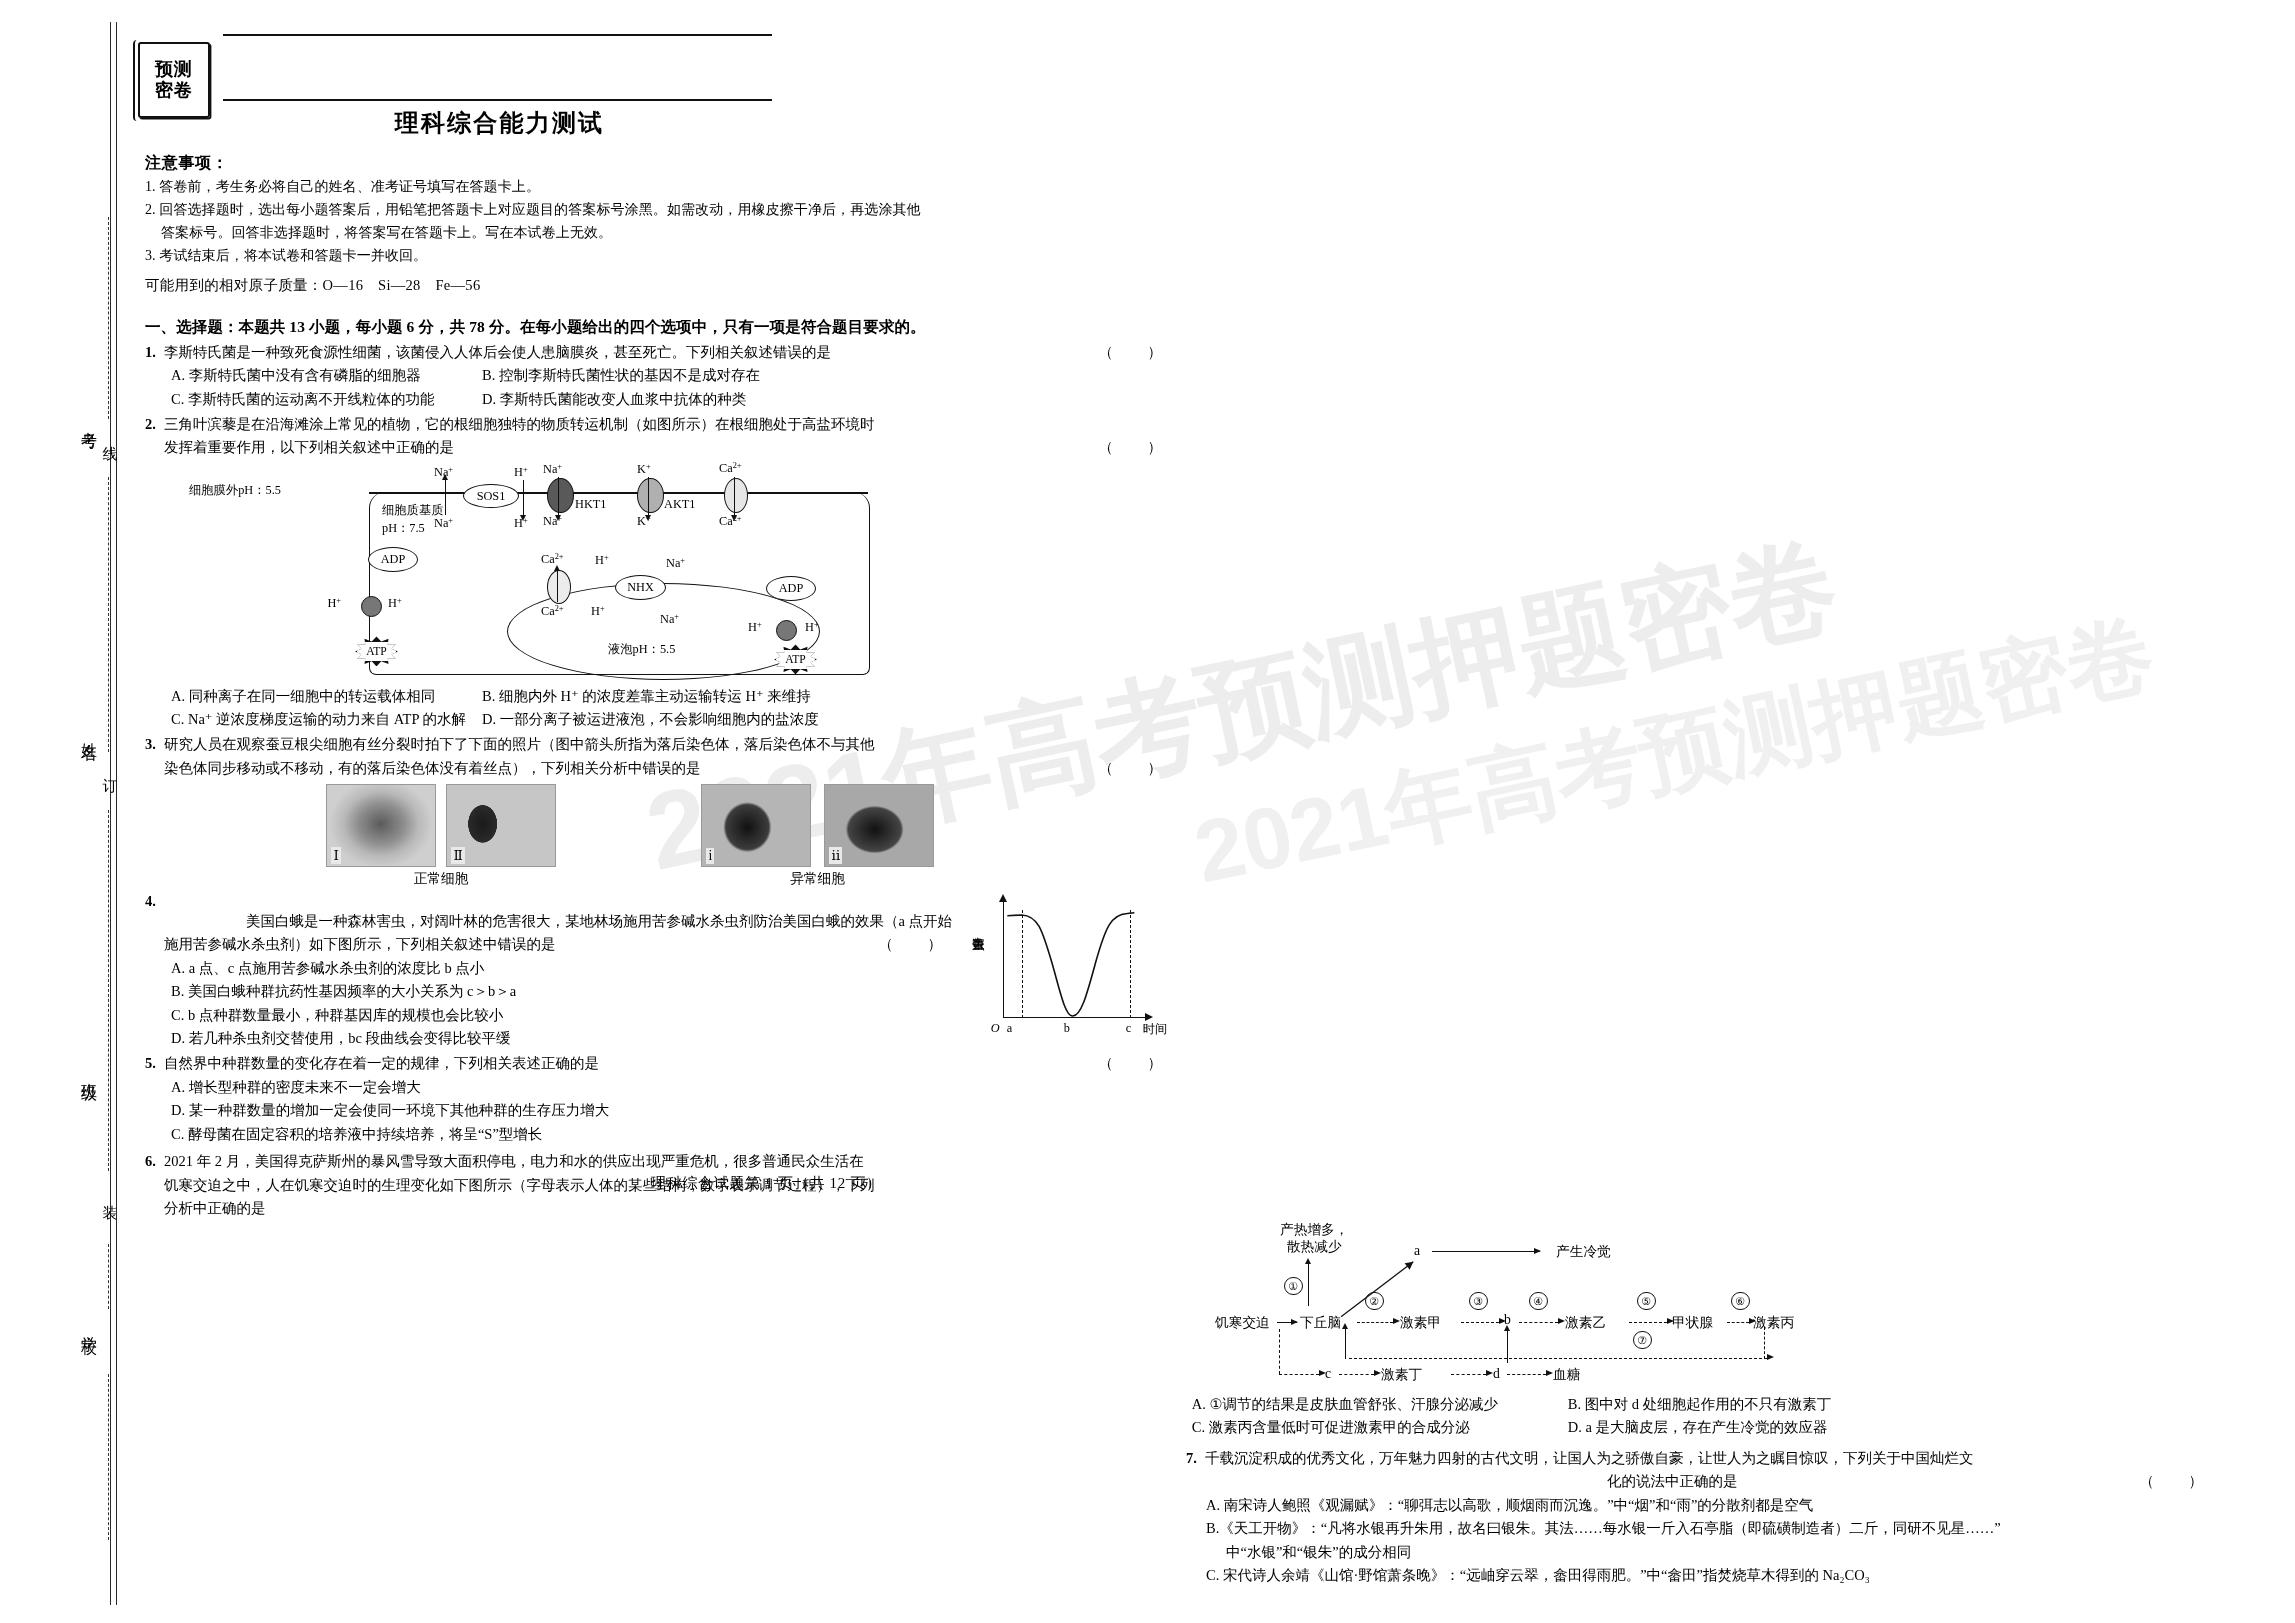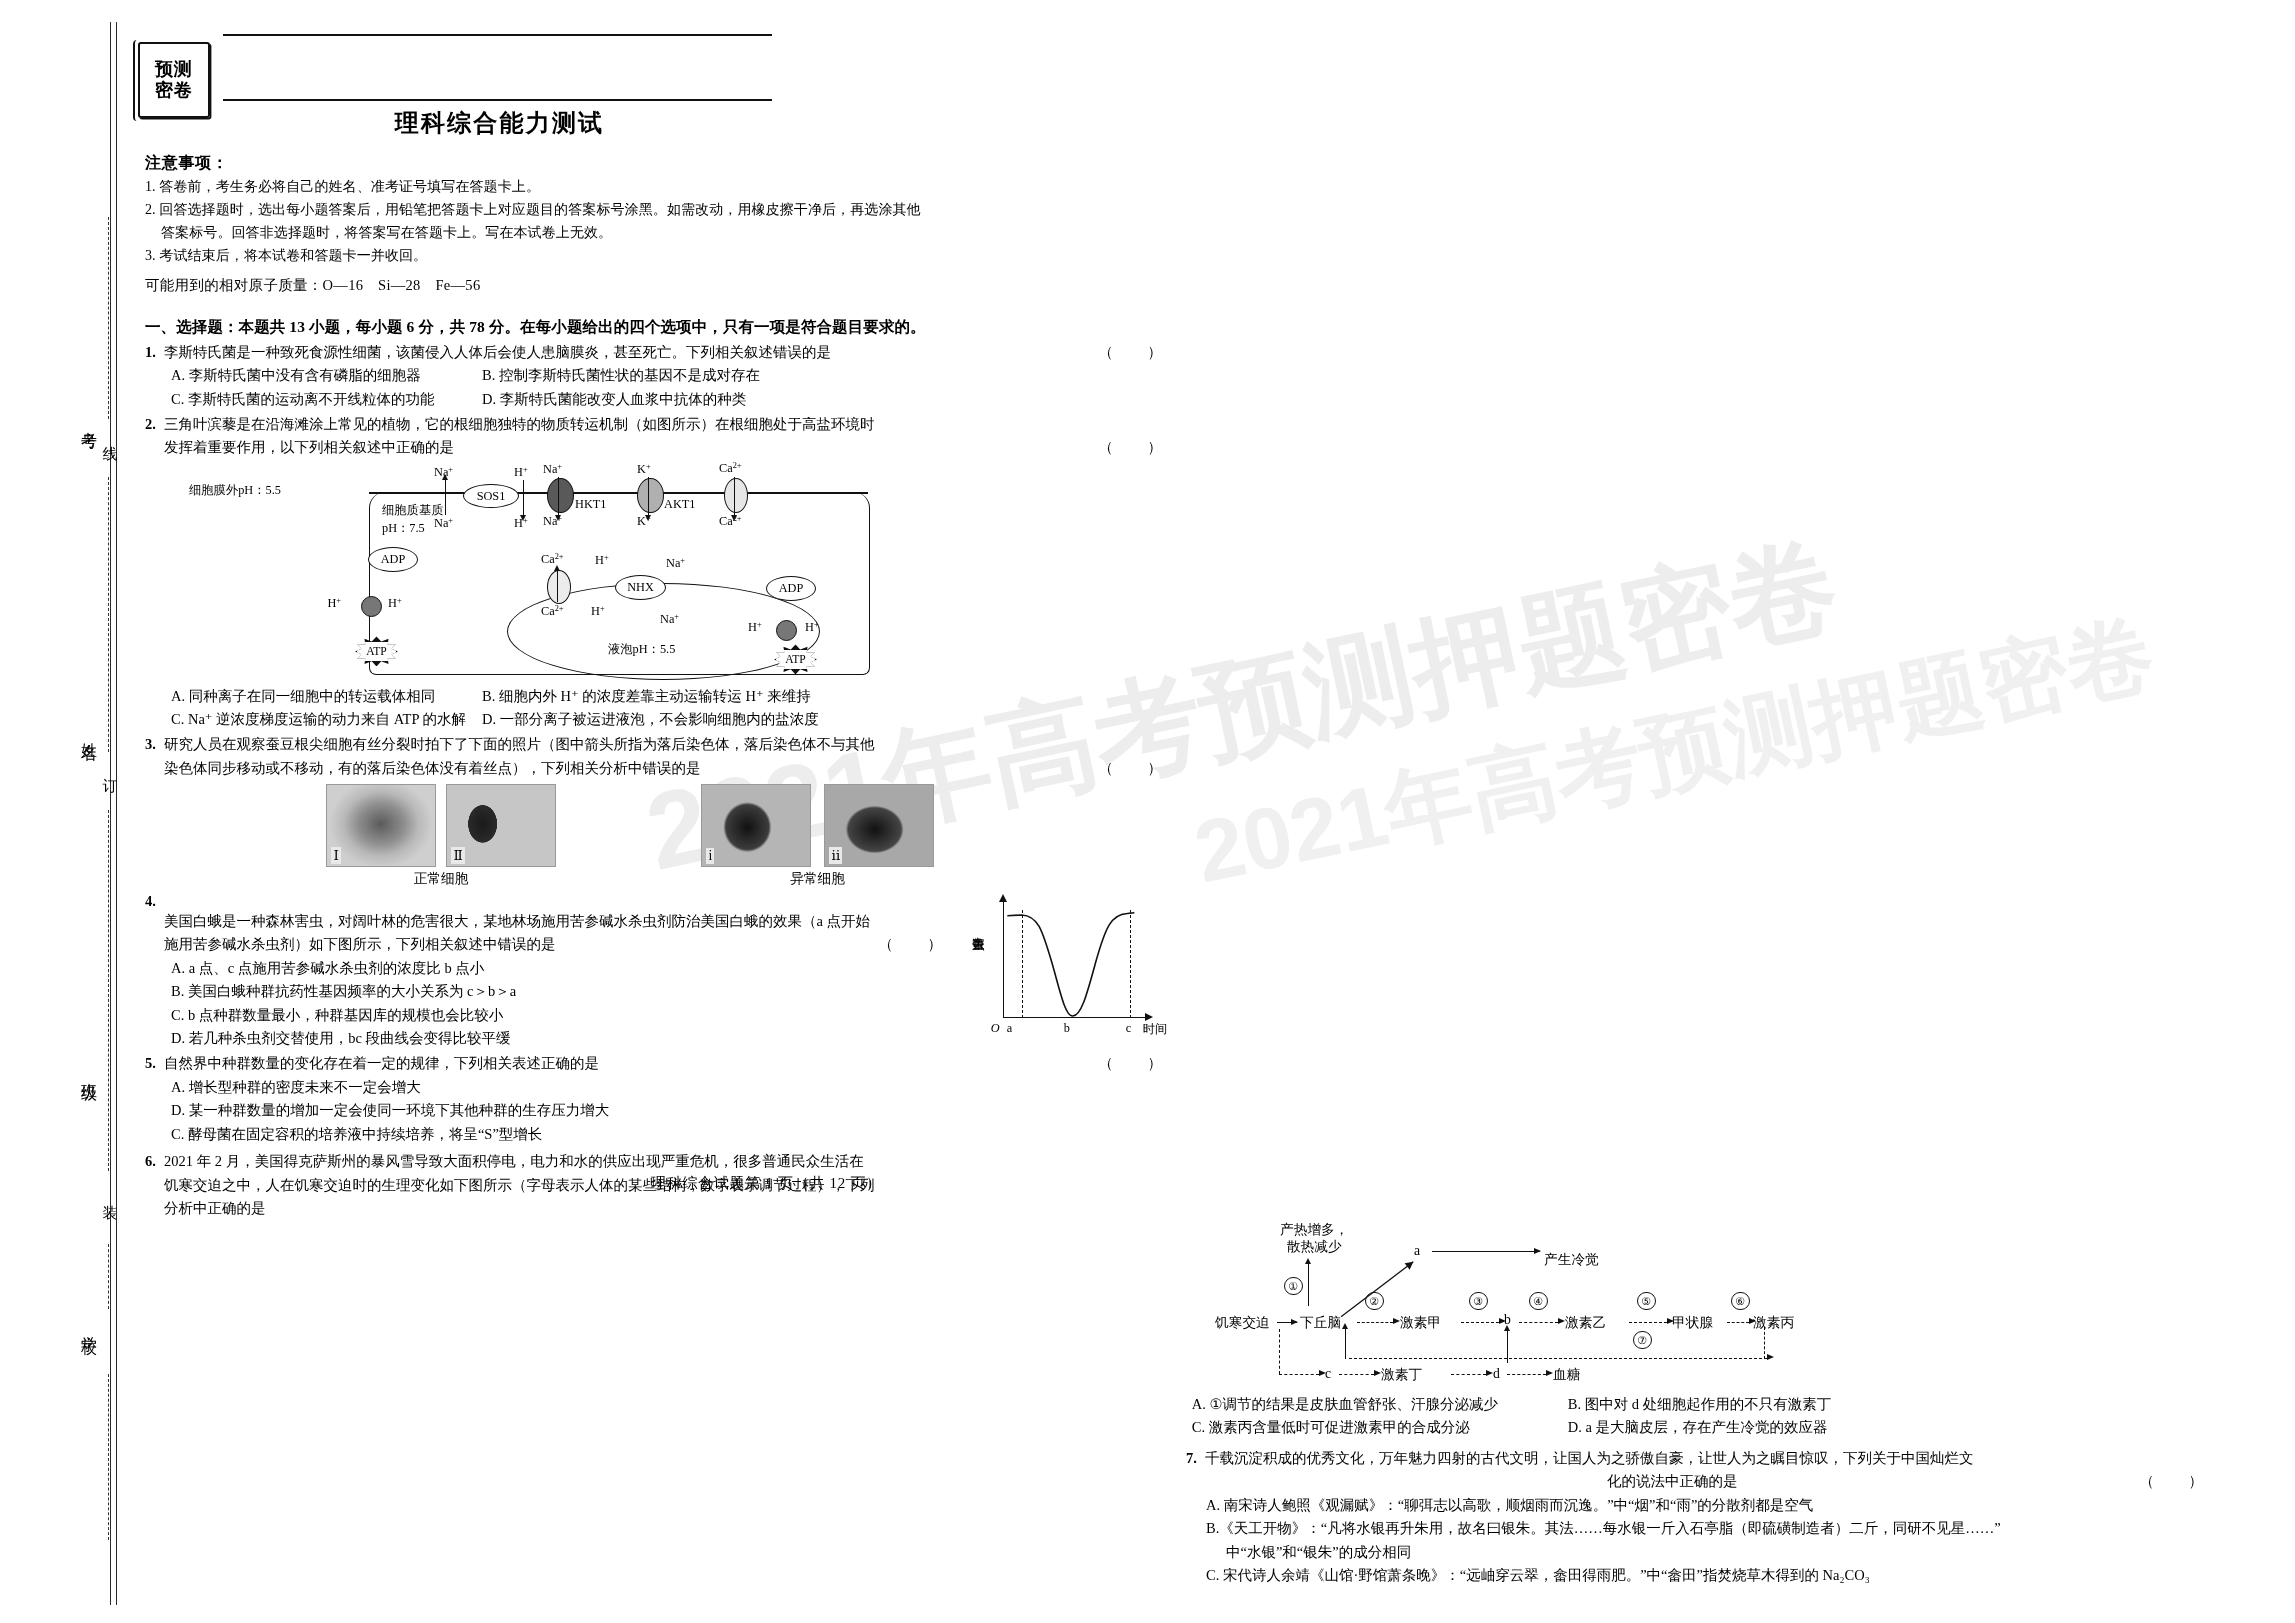--- a/index.html
+++ b/index.html
@@ -335,21 +335,21 @@
           </div>
         </div>
         <div class="capt">异常细胞</div>
       </div>
     </div>
 
 
     <div style="position:relative;">
       <div class="q">
         <span class="num">4.</span>
-        <span class="body" style="width:788px;display:inline-block;">美国白蛾是一种森林害虫，对阔叶林的危害很大，某地林场施用苦参碱水杀虫剂防治美国白蛾的效果（a 点开始</span>
+        <span class="body" style="width:788px;display:inline-block;text-align:right;">美国白蛾是一种森林害虫，对阔叶林的危害很大，某地林场施用苦参碱水杀虫剂防治美国白蛾的效果（a 点开始</span>
       </div>
       <div class="opt-line" style="padding-left:19px;width:788px;">
         <span>施用苦参碱水杀虫剂）如下图所示，下列相关叙述中错误的是</span><span class="brk">（　）</span>
       </div>
       <div class="opt-line" style="width:788px;">A. a 点、c 点施用苦参碱水杀虫剂的浓度比 b 点小</div>
       <div class="opt-line" style="width:788px;">B. 美国白蛾种群抗药性基因频率的大小关系为 c＞b＞a</div>
       <div class="opt-line" style="width:788px;">C. b 点种群数量最小，种群基因库的规模也会比较小</div>
       <div class="opt-line" style="width:788px;">D. 若几种杀虫剂交替使用，bc 段曲线会变得比较平缓</div>
 
       <div class="g4">
@@ -392,21 +392,21 @@
 
     <div class="foot l">理科综合试题第 1 页（共 12 页）</div>
   </div>
 
   <div class="col col-r content">
 
     <div class="fc">
       <div class="n" style="left:65px;top:0px;line-height:1.25;text-align:center;">产热增多，<br>散热减少</div>
       <div class="n" style="left:199px;top:22px;">a</div>
       <div class="sa" style="left:217px;top:30px;width:108px;"></div>
-      <div class="n" style="left:329px;top:22px;margin-top:8px;">产生冷觉</div>
+      <div class="n" style="left:341px;top:22px;">产生冷觉</div>
 
       <div class="cir" style="left:69px;top:56px;">①</div>
       <div class="va" style="left:93px;top:43px;height:42px;"></div>
 
       <svg width="87" height="65" style="position:absolute;left:123px;top:35px;" viewBox="0 0 120 90">
         <line x1="4" y1="84" x2="104" y2="8" stroke="#111" stroke-width="1.8"></line>
         <polygon points="104,8 92,10 99,19" fill="#111"></polygon>
       </svg>
 
       <div class="n" style="left:0px;top:93px;">饥寒交迫</div>

